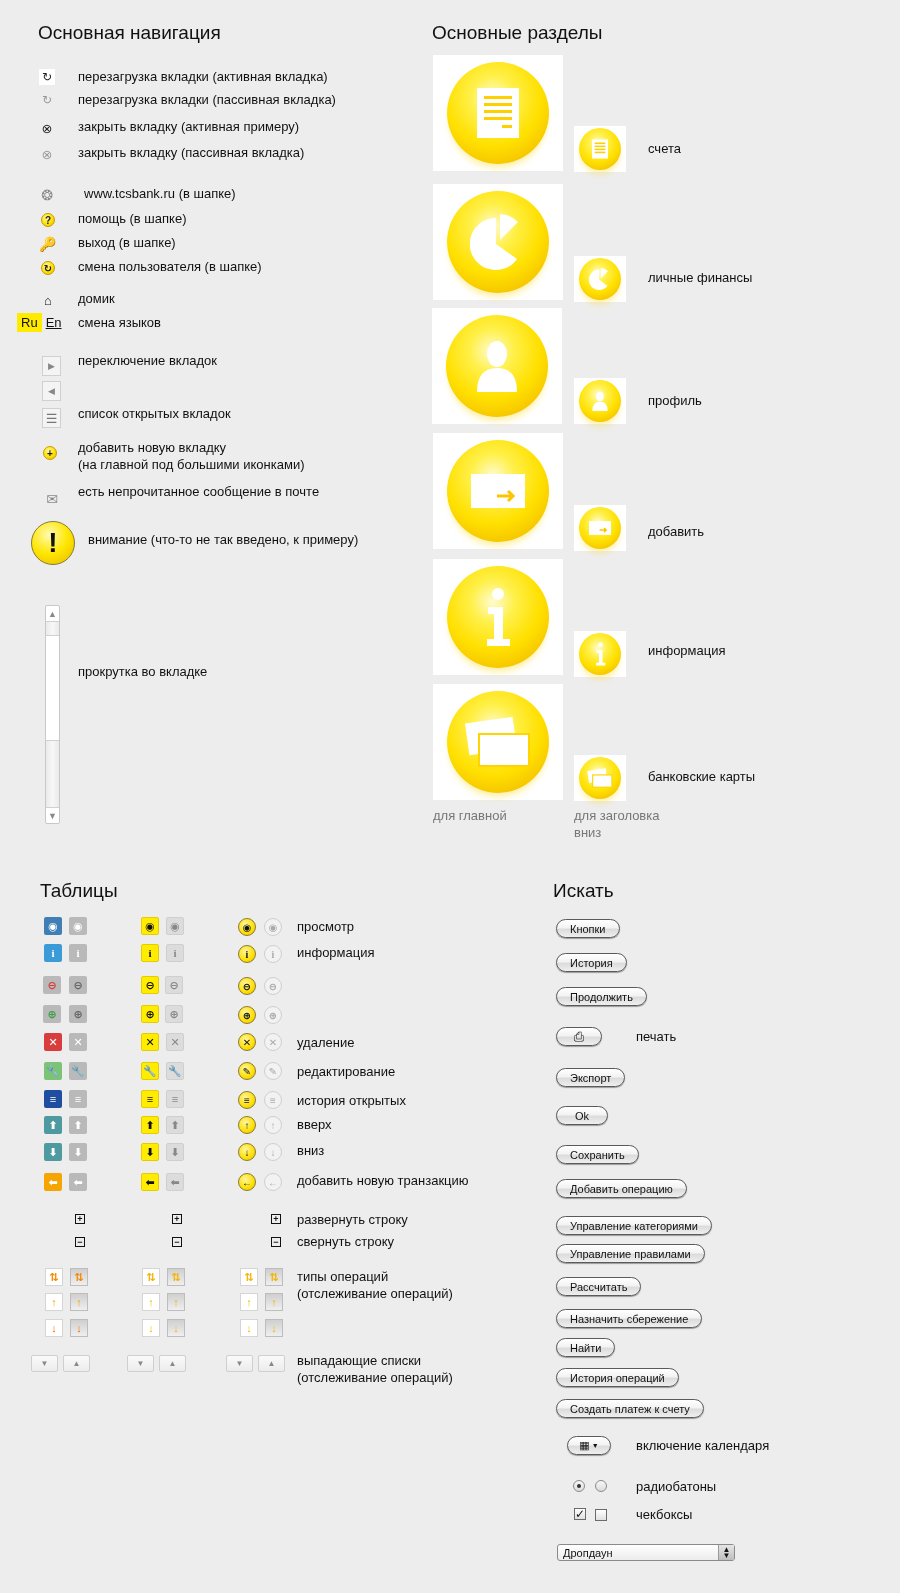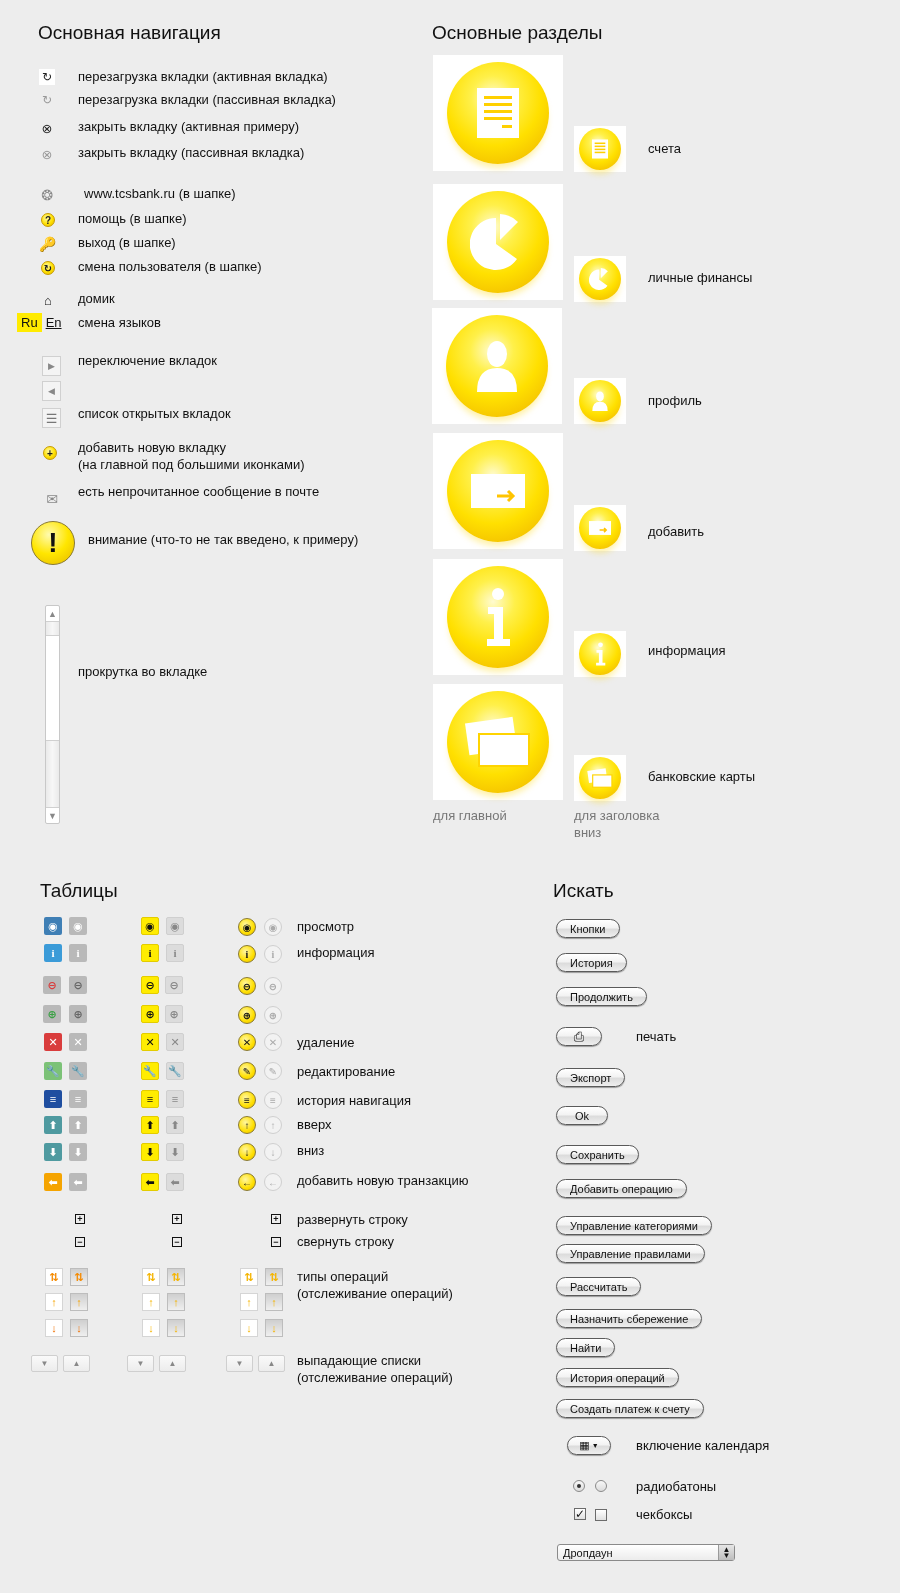--- a/index.html
+++ b/index.html
@@ -305,21 +305,21 @@
 <div class="abs tc tc-y" style="left:238px;top:1062px">✎</div>
 <div class="abs tc tc-g" style="left:264px;top:1062px">✎</div>
 <div class="abs lbl" style="left:297px;top:1063px">редактирование</div>
 
 <div class="abs ti ti-navy" style="left:44px;top:1090px">≡</div>
 <div class="abs ti ti-gray" style="left:69px;top:1090px">≡</div>
 <div class="abs ti ti-yel" style="left:141px;top:1090px">≡</div>
 <div class="abs ti ti-lgray" style="left:166px;top:1090px">≡</div>
 <div class="abs tc tc-y" style="left:238px;top:1091px">≡</div>
 <div class="abs tc tc-g" style="left:264px;top:1091px">≡</div>
-<div class="abs lbl" style="left:297px;top:1092px">история навигация</div>
+<div class="abs lbl" style="left:297px;top:1092px">история открытых</div>
 
 <div class="abs ti ti-teal" style="left:44px;top:1116px">⬆</div>
 <div class="abs ti ti-gray" style="left:69px;top:1116px">⬆</div>
 <div class="abs ti ti-yel" style="left:141px;top:1116px">⬆</div>
 <div class="abs ti ti-lgray" style="left:166px;top:1116px">⬆</div>
 <div class="abs tc tc-y" style="left:238px;top:1116px">↑</div>
 <div class="abs tc tc-g" style="left:264px;top:1116px">↑</div>
 <div class="abs lbl" style="left:297px;top:1116px">вверх</div>
 
 <div class="abs ti ti-teal" style="left:44px;top:1143px">⬇</div>

